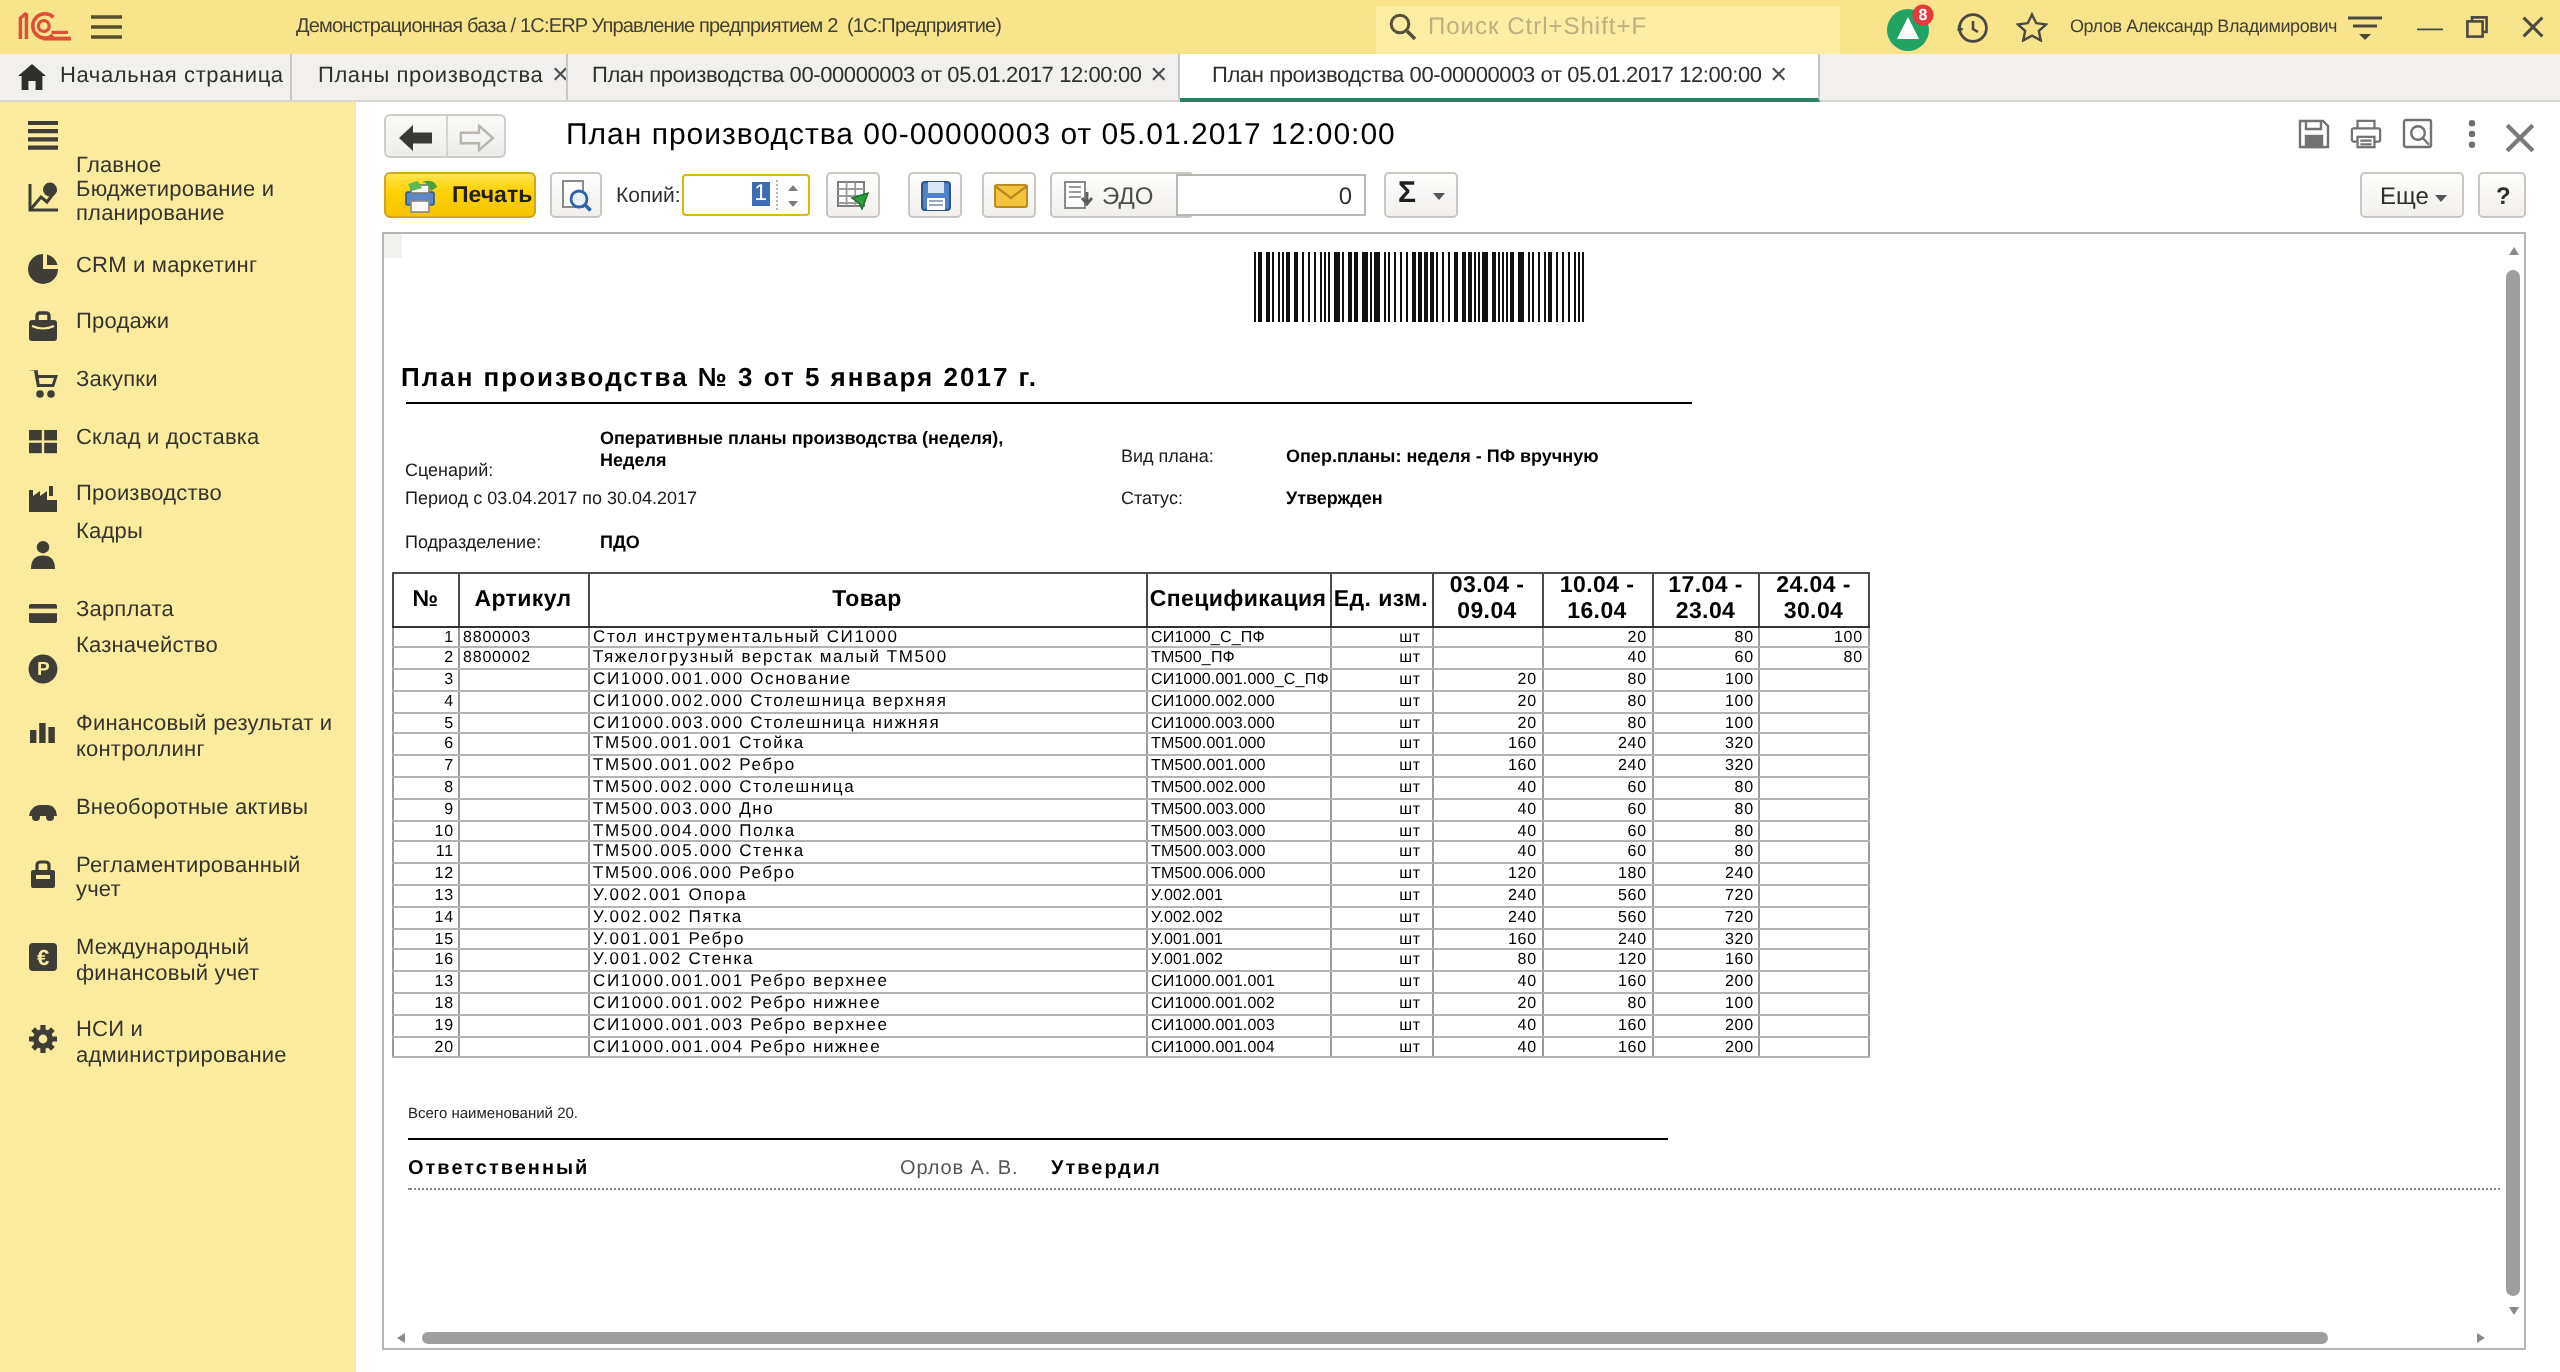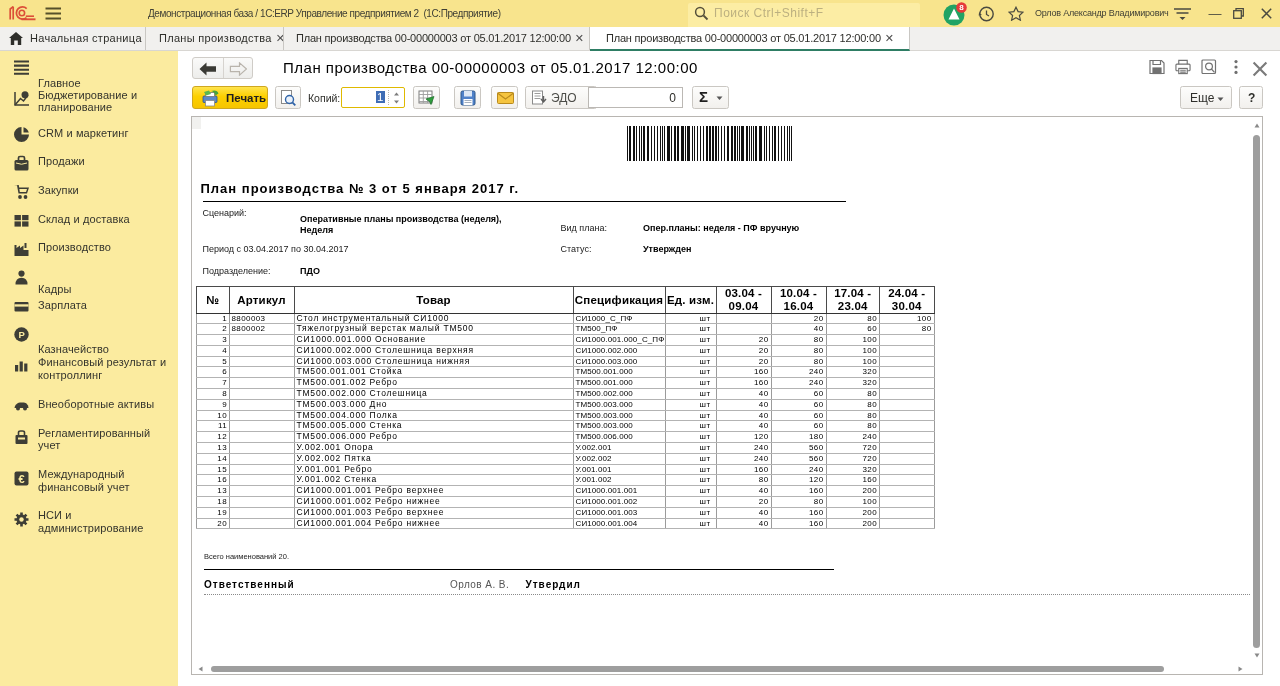--- a/index.html
+++ b/index.html
@@ -164,31 +164,31 @@
         <rect x="11.5" y="2" width="2" height="5"></rect>
       </g>
     </svg>
   <div class="mi" style="top:190.0px">Производство</div>
   <svg class="micon" style="top:218.0px" viewBox="0 0 17 17">
       <g fill="#3e3e36">
         <circle cx="8.5" cy="4.6" r="3.1"></circle>
         <path d="M2.5 15.5 Q2.5 8.8 8.5 8.8 Q14.5 8.8 14.5 15.5 Z"></path>
       </g>
     </svg>
-  <div class="mi" style="top:232px">Кадры</div>
+  <div class="mi" style="top:209px">Кадры</div>
   <svg class="micon" style="top:246.5px" viewBox="0 0 17 17">
       <rect x="1.5" y="4" width="14" height="9.5" rx="1" fill="#3e3e36"></rect>
       <rect x="1.5" y="6.3" width="14" height="2.3" fill="#fbeb9f"></rect>
     </svg>
   <div class="mi" style="top:247.5px">Зарплата</div>
   <svg class="micon" style="top:275.1px" viewBox="0 0 17 17">
       <circle cx="8.5" cy="8.5" r="7.2" fill="#3e3e36"></circle>
       <text x="8.7" y="11.6" font-size="9.5" fill="#fbeb9f" text-anchor="middle" font-weight="bold">P</text>
     </svg>
-  <div class="mi" style="top:292px">Казначейство</div>
+  <div class="mi" style="top:266px">Казначейство</div>
   <svg class="micon" style="top:306.0px" viewBox="0 0 17 17">
       <g fill="#3e3e36">
         <rect x="2" y="8" width="3.2" height="6.5"></rect>
         <rect x="6.6" y="4.5" width="3.2" height="10"></rect>
         <rect x="11.2" y="6.5" width="3.2" height="8"></rect>
       </g>
     </svg>
   <div class="mi" style="top:305.1px">Финансовый результат и<br>контроллинг</div>
   <svg class="micon" style="top:346.0px" viewBox="0 0 17 17">
       <g fill="#3e3e36">
@@ -396,21 +396,21 @@
         <rect x="157.0" y="0" width="1" height="35"></rect>
         <rect x="160.0" y="0" width="1" height="35"></rect>
         <rect x="162.0" y="0" width="1" height="35"></rect>
         <rect x="164.0" y="0" width="1" height="35"></rect>
       </g>
     </svg>
 
   <div class="abs" style="left:8.5px;top:64px;font-size:13px;letter-spacing:1px;font-weight:bold;color:#000;">План производства № 3 от 5 января 2017 г.</div>
   <div class="abs" style="left:10.5px;top:83.5px;width:643px;height:1.6px;background:#000;"></div>
 
-  <div class="abs doclbl" style="left:10.5px;top:91px;">Сценарий:</div>
+  <div class="abs doclbl" style="left:10.5px;top:113px;">Сценарий:</div>
   <div class="abs docval" style="left:88px;top:96.6px;line-height:11.8px;">Оперативные планы производства (неделя),<br>Неделя</div>
   <div class="abs doclbl" style="left:368.5px;top:106.2px;">Вид плана:</div>
   <div class="abs docval" style="left:431px;top:106.2px;">Опер.планы: неделя - ПФ вручную</div>
   <div class="abs doclbl" style="left:10.5px;top:126.8px;">Период с 03.04.2017 по 30.04.2017</div>
   <div class="abs doclbl" style="left:368.5px;top:126.8px;">Статус:</div>
   <div class="abs docval" style="left:431px;top:126.8px;">Утвержден</div>
   <div class="abs doclbl" style="left:10.5px;top:148.8px;">Подразделение:</div>
   <div class="abs docval" style="left:88px;top:148.8px;">ПДО</div>
 
   <table id="dt" class="abs" style="left:4px;top:169px;">

